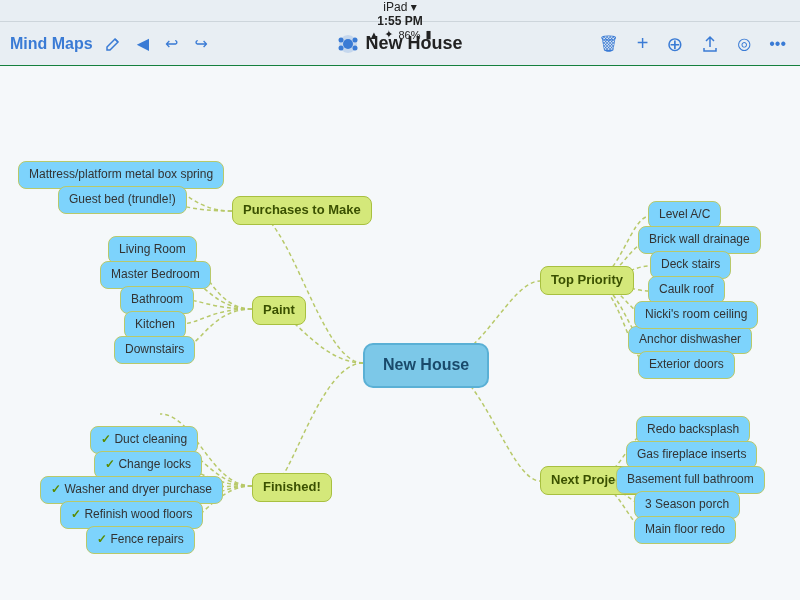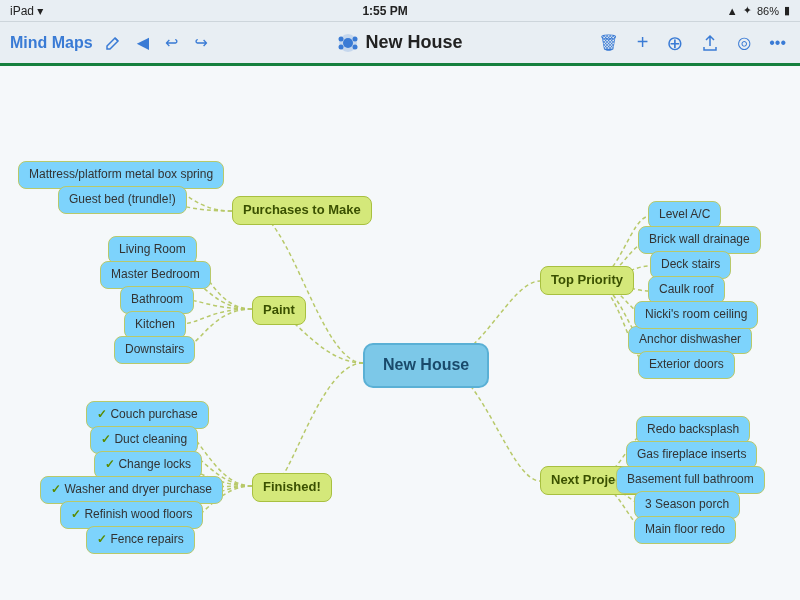--- a/index.html
+++ b/index.html
@@ -17,30 +17,31 @@
       height: 22px;
       background: #e8eef3;
       display: flex;
       align-items: center;
       justify-content: space-between;
       padding: 0 10px;
       font-size: 12px;
       font-weight: 500;
       color: #222;
       border-bottom: 1px solid #cdd5db;
+      flex-direction: column;
     }
     .status-left { display: flex; align-items: center; gap: 6px; }
     .status-center { font-weight: 600; }
     .status-right { display: flex; align-items: center; gap: 5px; font-size: 11px; }
 
     
     #toolbar {
       height: 44px;
       background: #e8eef3;
-      border-bottom: 3px solid #15803d;
+      border-bottom: 1px solid #15803d;
       display: flex;
       align-items: center;
       padding: 0 10px;
       gap: 8px;
     }
     .toolbar-left { display: flex; align-items: center; gap: 8px; flex: 1; }
     .toolbar-center { display: flex; align-items: center; gap: 6px; font-size: 18px; font-weight: 600; color: #222; }
     .toolbar-right { display: flex; align-items: center; gap: 10px; flex: 1; justify-content: flex-end; }
     .toolbar-btn {
       background: none;
@@ -240,23 +241,20 @@
   <div class="node" style="left:120px; top:220px;">
     <span>Bathroom</span>
   </div>
   <div class="node" style="left:124px; top:245px;">
     <span>Kitchen</span>
   </div>
   <div class="node" style="left:114px; top:270px;">
     <span>Downstairs</span>
   </div>
 
-  <div class="node node-check" style="left:86px; top:335px;">
-    <span>Couch purchase</span>
-  </div>
   <div class="node node-check" style="left:90px; top:360px;text-align:center;">
     <span>Duct cleaning</span>
   </div>
   <div class="node node-check" style="left:94px; top:385px;">
     <span>Change locks</span>
   </div>
   <div class="node node-check" style="left:40px; top:410px;">
     <span>Washer and dryer purchase</span>
   </div>
   <div class="node node-check" style="left:60px; top:435px;">

